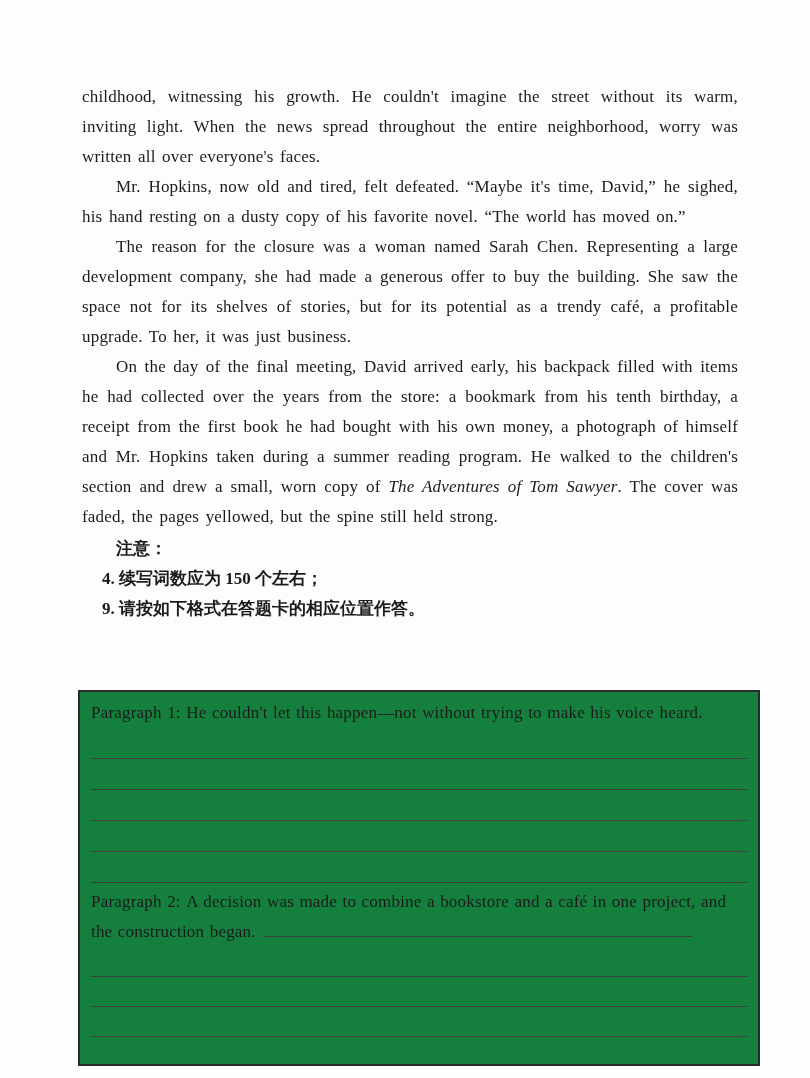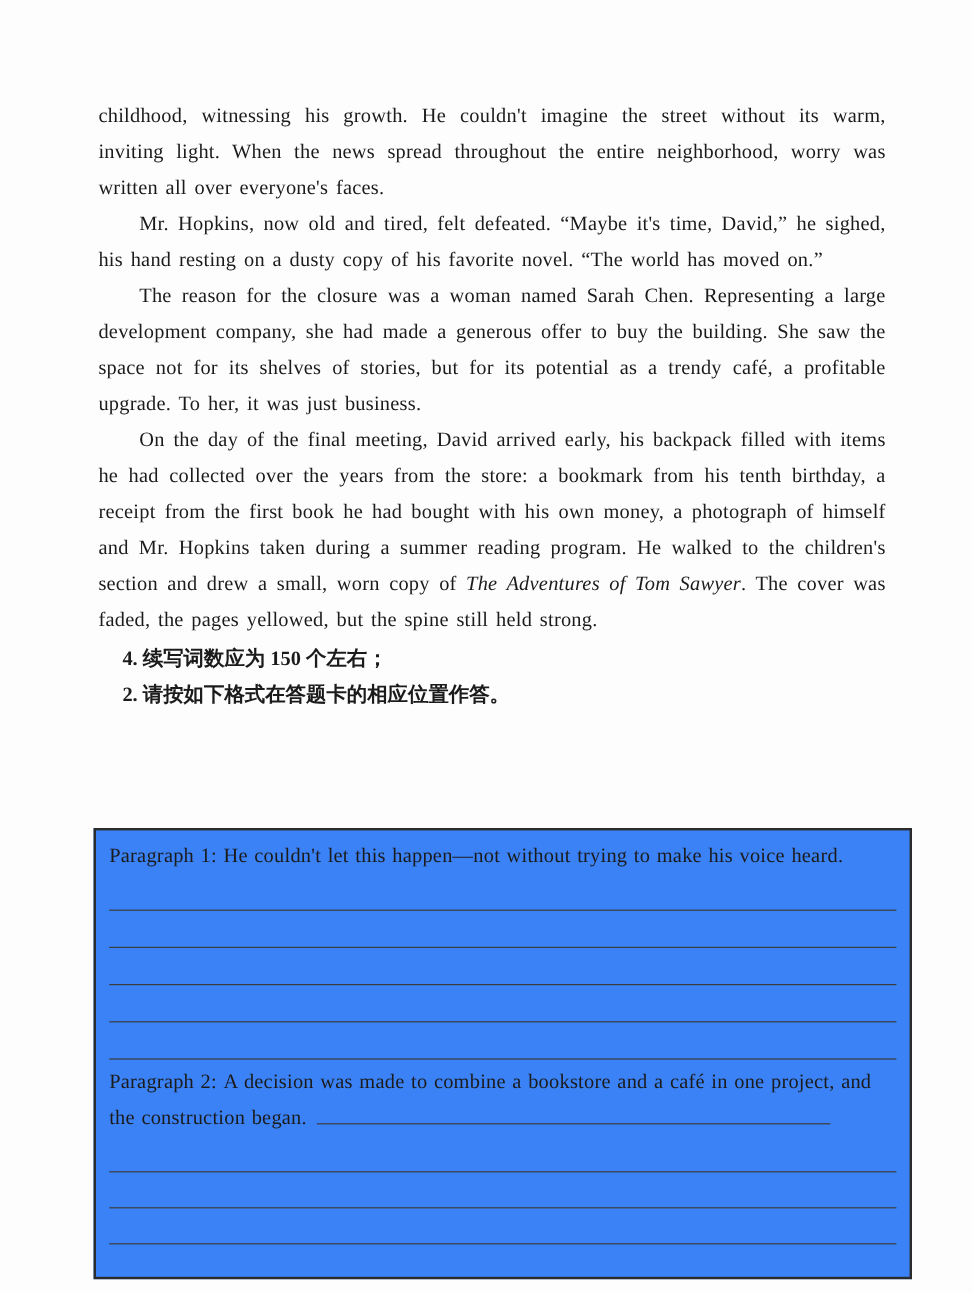--- a/index.html
+++ b/index.html
@@ -46,21 +46,21 @@
 
   .answer-box {
     position: absolute;
     left: 78px;
     top: 690px;
     width: 682px;
     height: 376px;
     border: 2px solid #2b2b2b;
     box-sizing: border-box;
     padding: 6px 11px 6px 11px;
-    background: #3b82f6;
+    background: #15803d;
     overflow: hidden;
   }
   .prompt-line {
     font-size: 17px;
     line-height: 30px;
     letter-spacing: 0.2px;
     word-spacing: 1px;
   }
   .rules .rule-line {
     height: 30px;
@@ -84,22 +84,23 @@
   <div class="content">
 
     <div class="story">
       <p class="no-indent">childhood, witnessing his growth. He couldn't imagine the street without its warm, inviting light. When the news spread throughout the entire neighborhood, worry was written all over everyone's faces.</p>
       <p>Mr. Hopkins, now old and tired, felt defeated. “Maybe it's time, David,” he sighed, his hand resting on a dusty copy of his favorite novel. “The world has moved on.”</p>
       <p>The reason for the closure was a woman named Sarah Chen. Representing a large development company, she had made a generous offer to buy the building. She saw the space not for its shelves of stories, but for its potential as a trendy café, a profitable upgrade. To her, it was just business.</p>
       <p><span>On the day of the final meeting, David arrived early, his backpack filled with items he had collected over the years from the store: a bookmark from his tenth birthday, a receipt from the first book he had bought with his own money, a photograph of himself and Mr. Hopkins taken during a summer reading program. He walked to the children's section and drew a small, worn copy of </span><span class="book-title">The Adventures of Tom Sawyer</span><span>. The cover was faded, the pages yellowed, but the spine still held strong.</span></p>
     </div>
 
     <div class="notes">
+      <div class="heading">注意：</div>
       <div class="note-item">4. 续写词数应为 150 个左右；</div>
-      <div class="note-item">2. 请按如下格式在答题卡的相应位置作答。</div>
+      <div class="note-item">9. 请按如下格式在答题卡的相应位置作答。</div>
     </div>
 
   </div>
 
   <div class="answer-box">
     <div class="prompt-line"><span>Paragraph 1:</span>&nbsp;<span>He couldn't let this happen—not without trying to make his voice heard.</span></div>
 
     <div class="rules rules-1">
         <div class="rule-line"></div>
         <div class="rule-line"></div>

